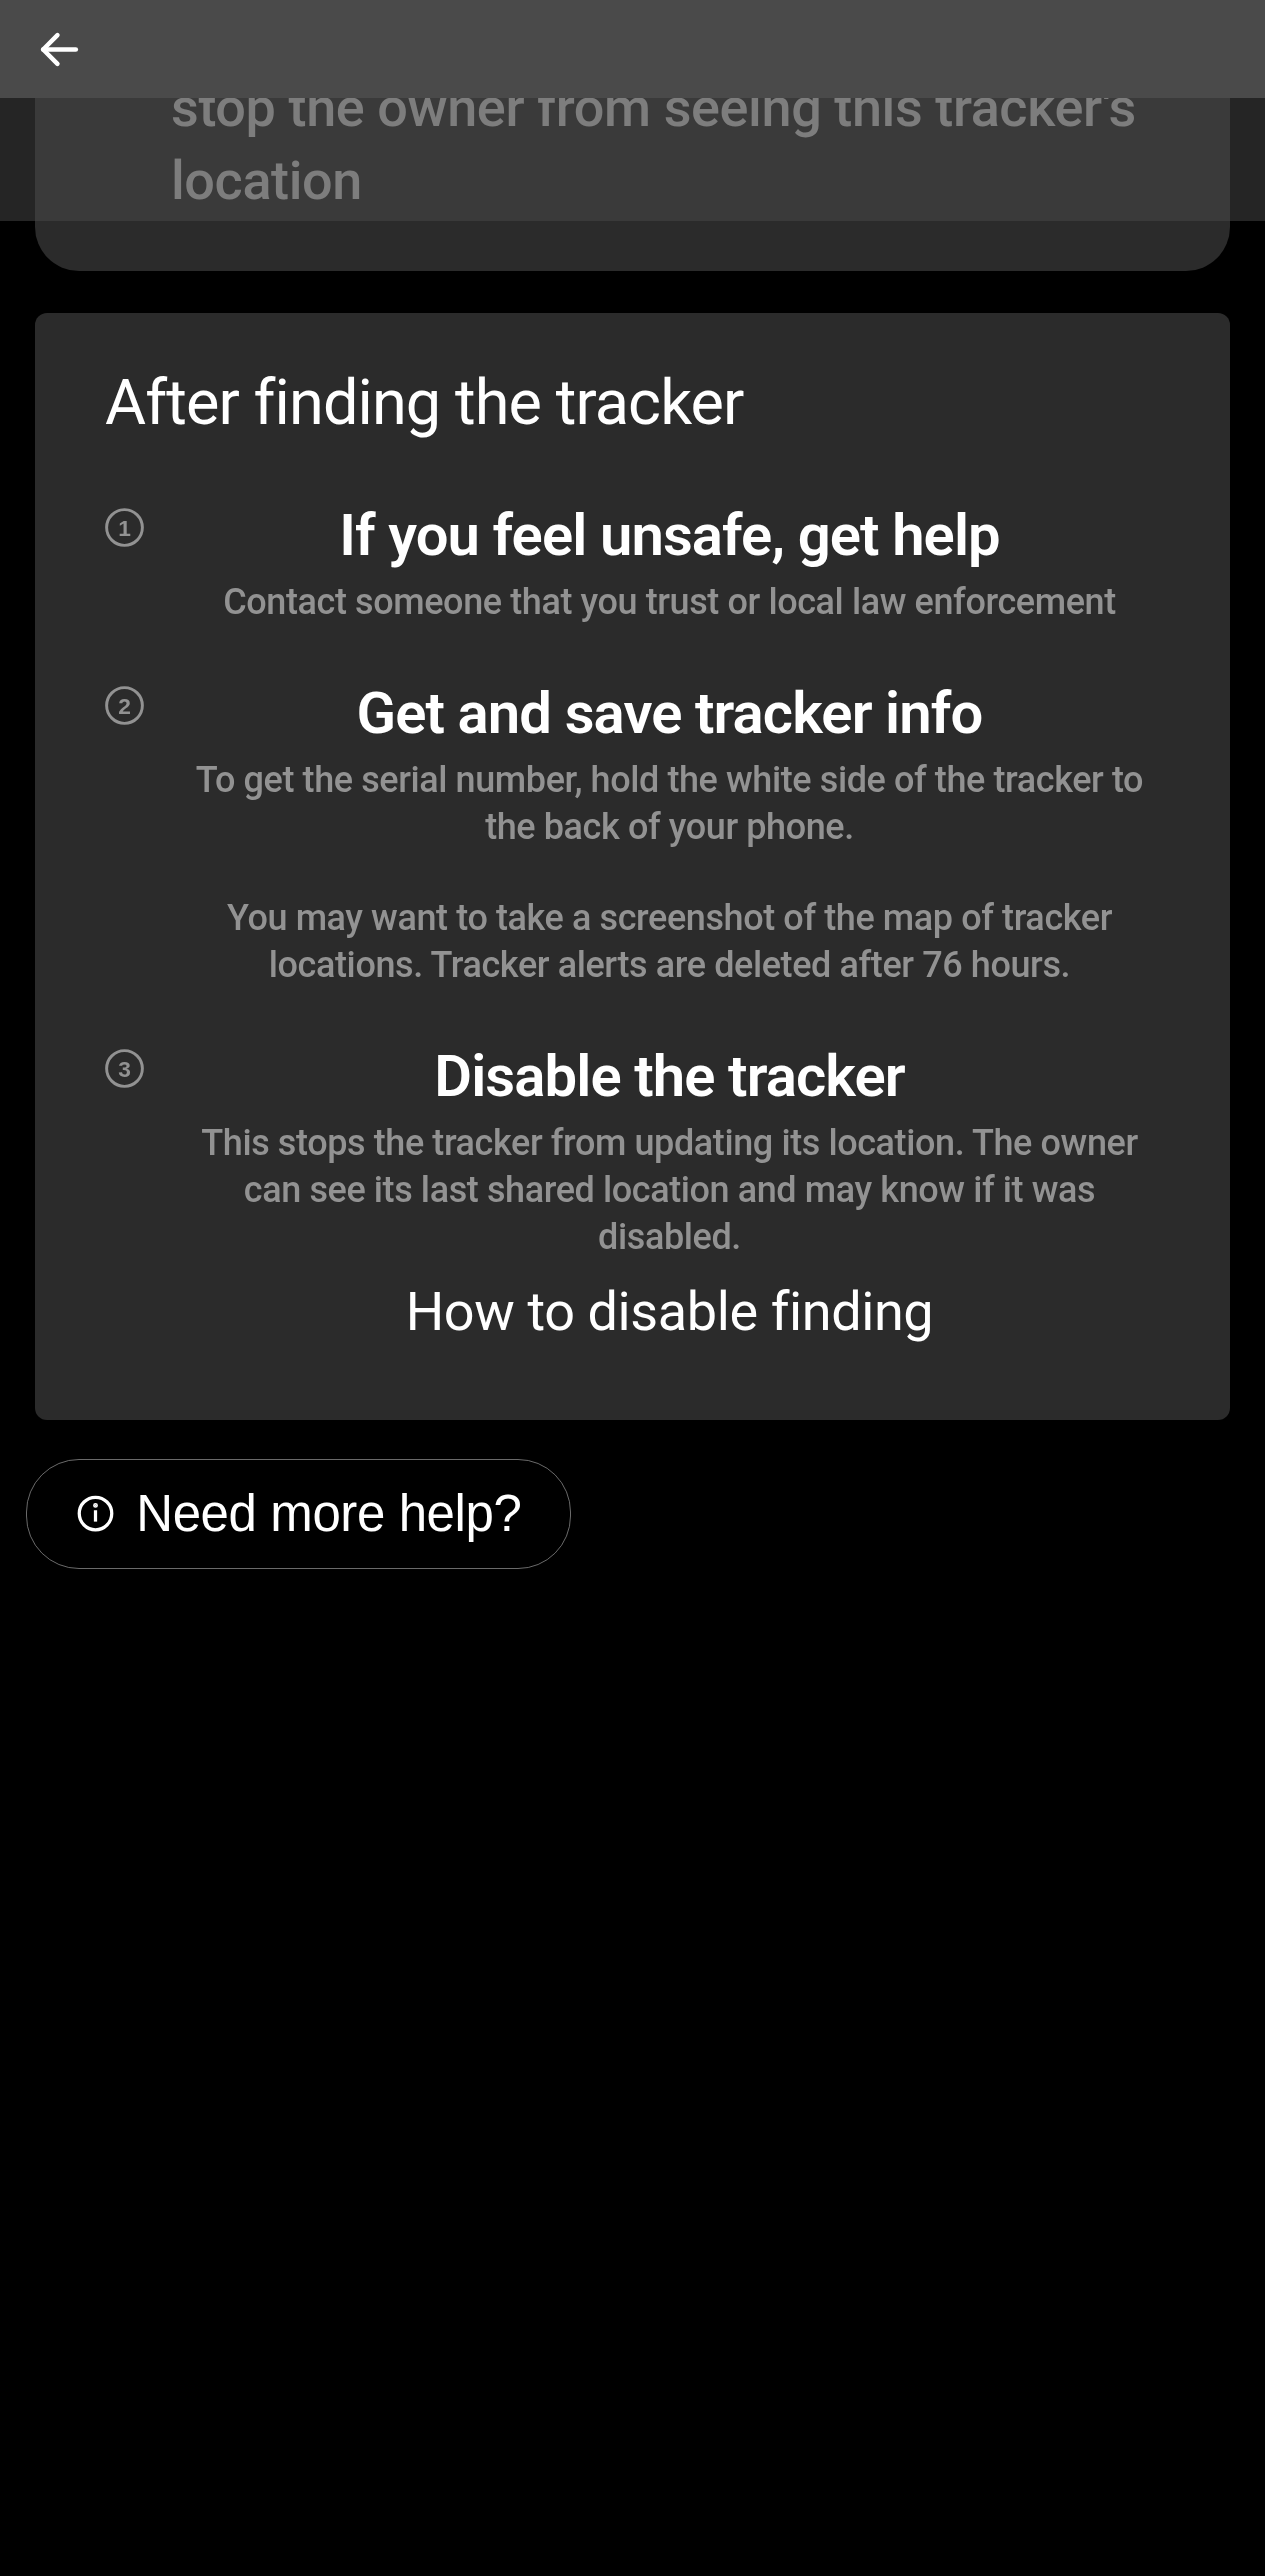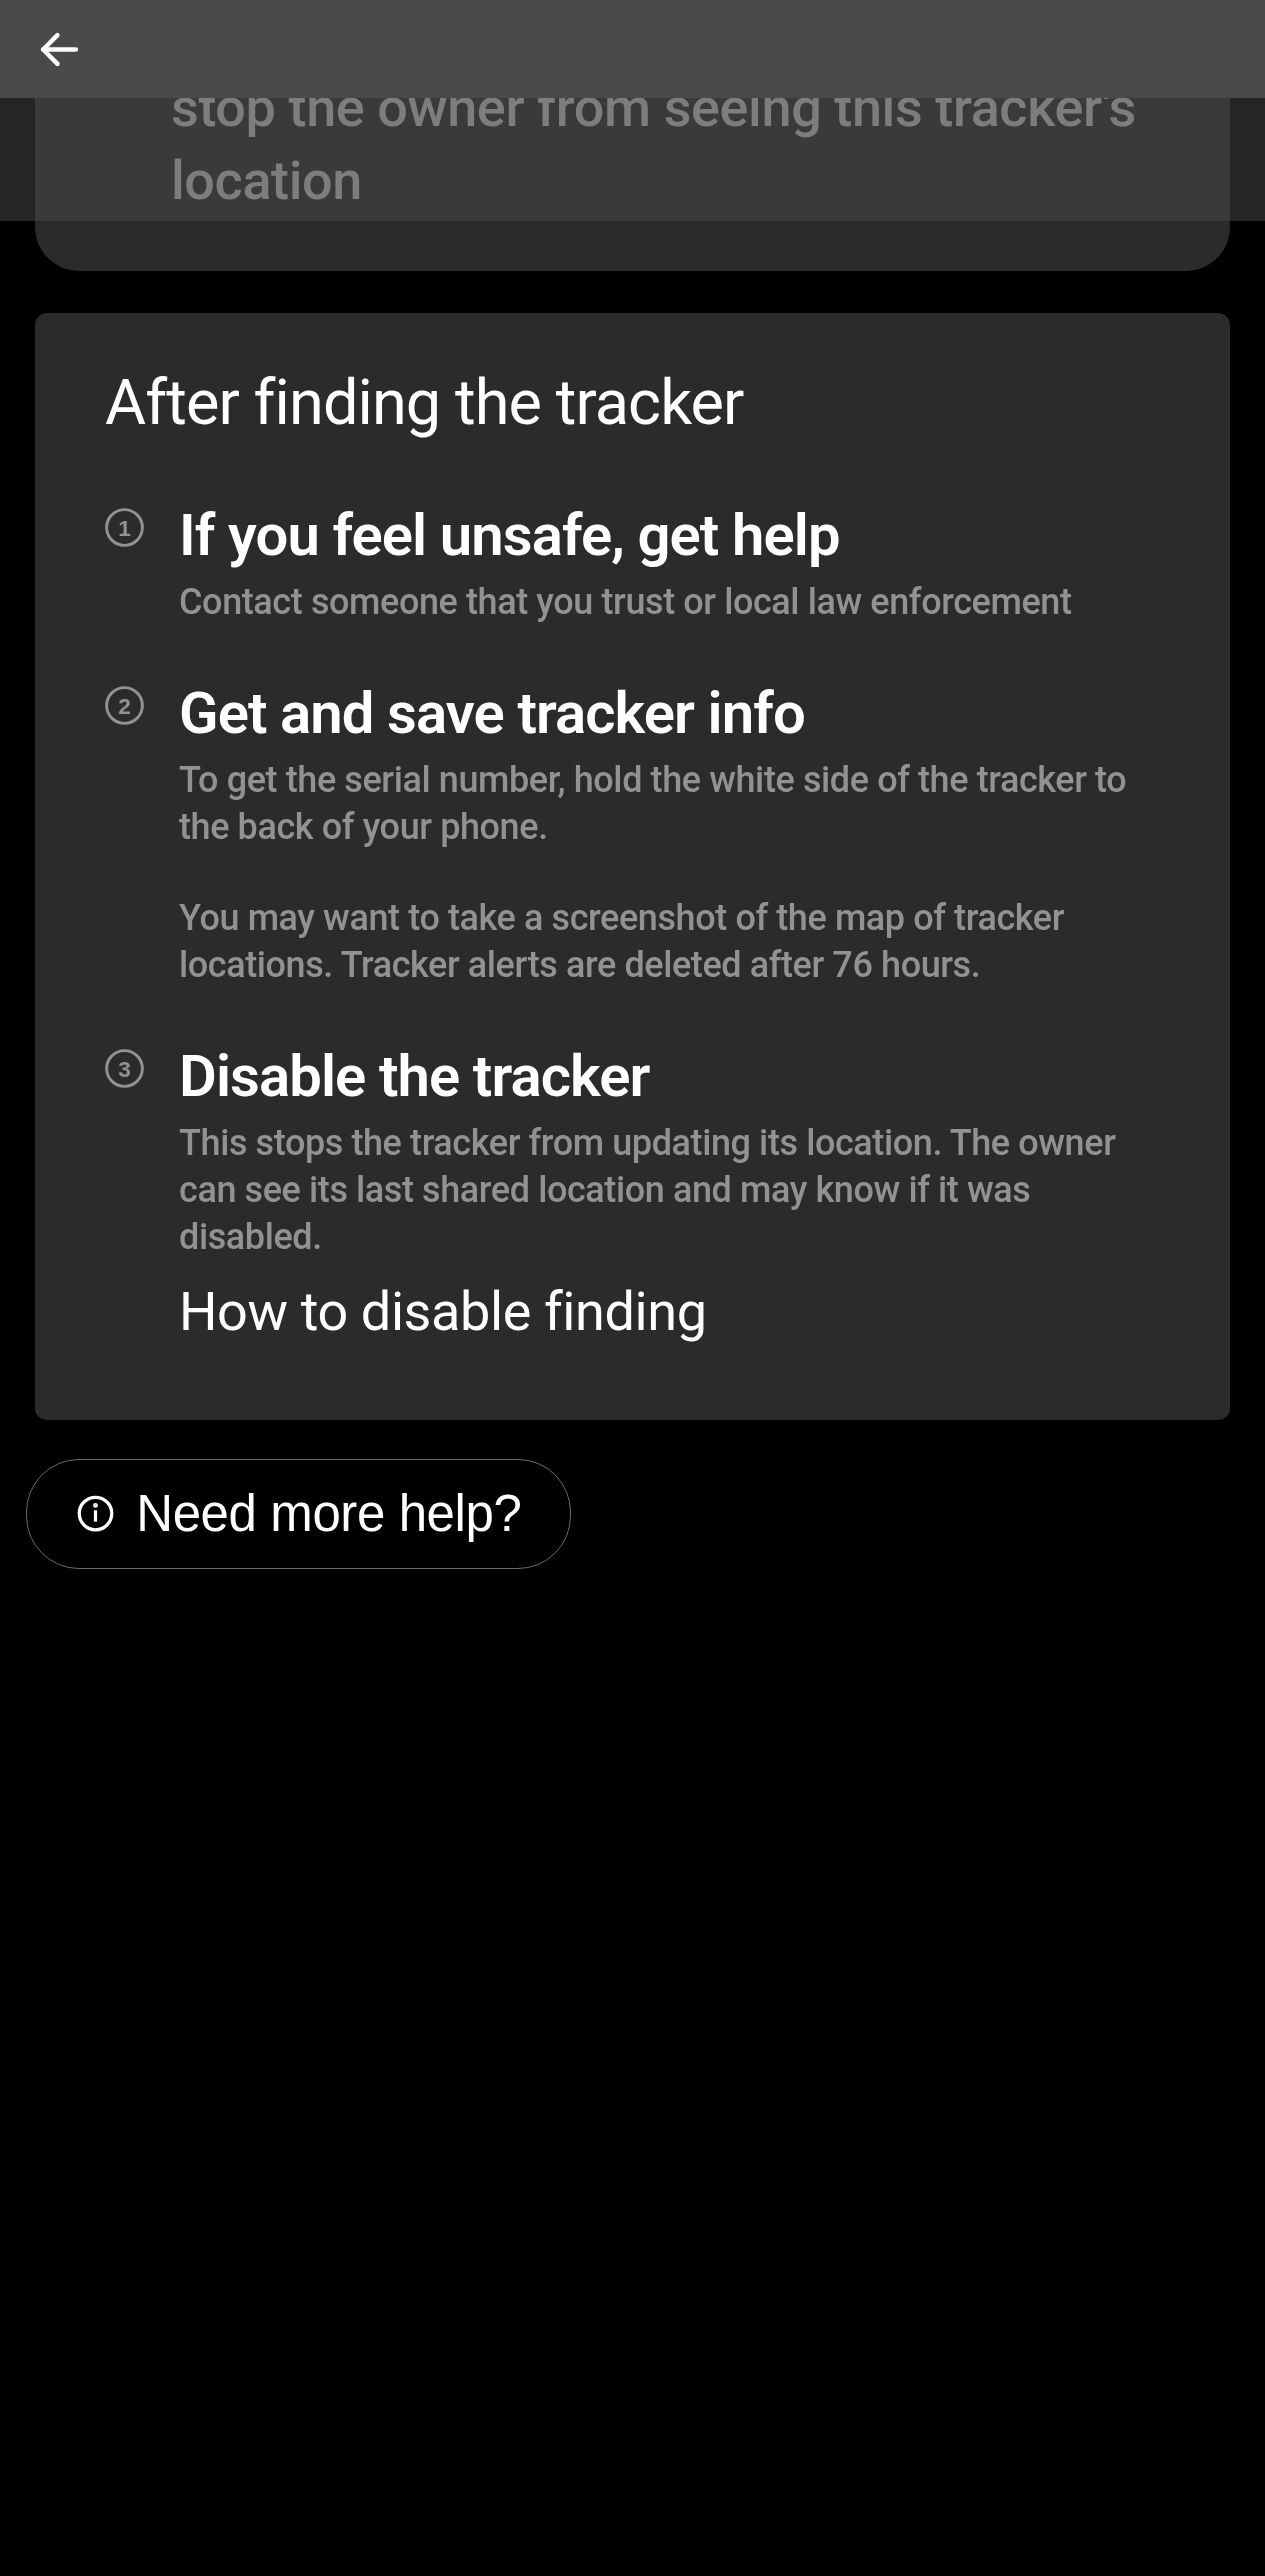--- a/index.html
+++ b/index.html
@@ -95,20 +95,21 @@
       width: 39px;
       height: 39px;
       margin-top: 7px;
     }
     .step-number svg {
       width: 39px;
       height: 39px;
     }
     .step-content {
       flex: 1;
+      text-align: center;
     }
     .step-heading {
       color: #fff;
       font-size: 58px;
       font-weight: 600;
       line-height: 1.2;
       margin-bottom: 8.8px;
       letter-spacing: -0.9px;
     }
     .step-desc {

